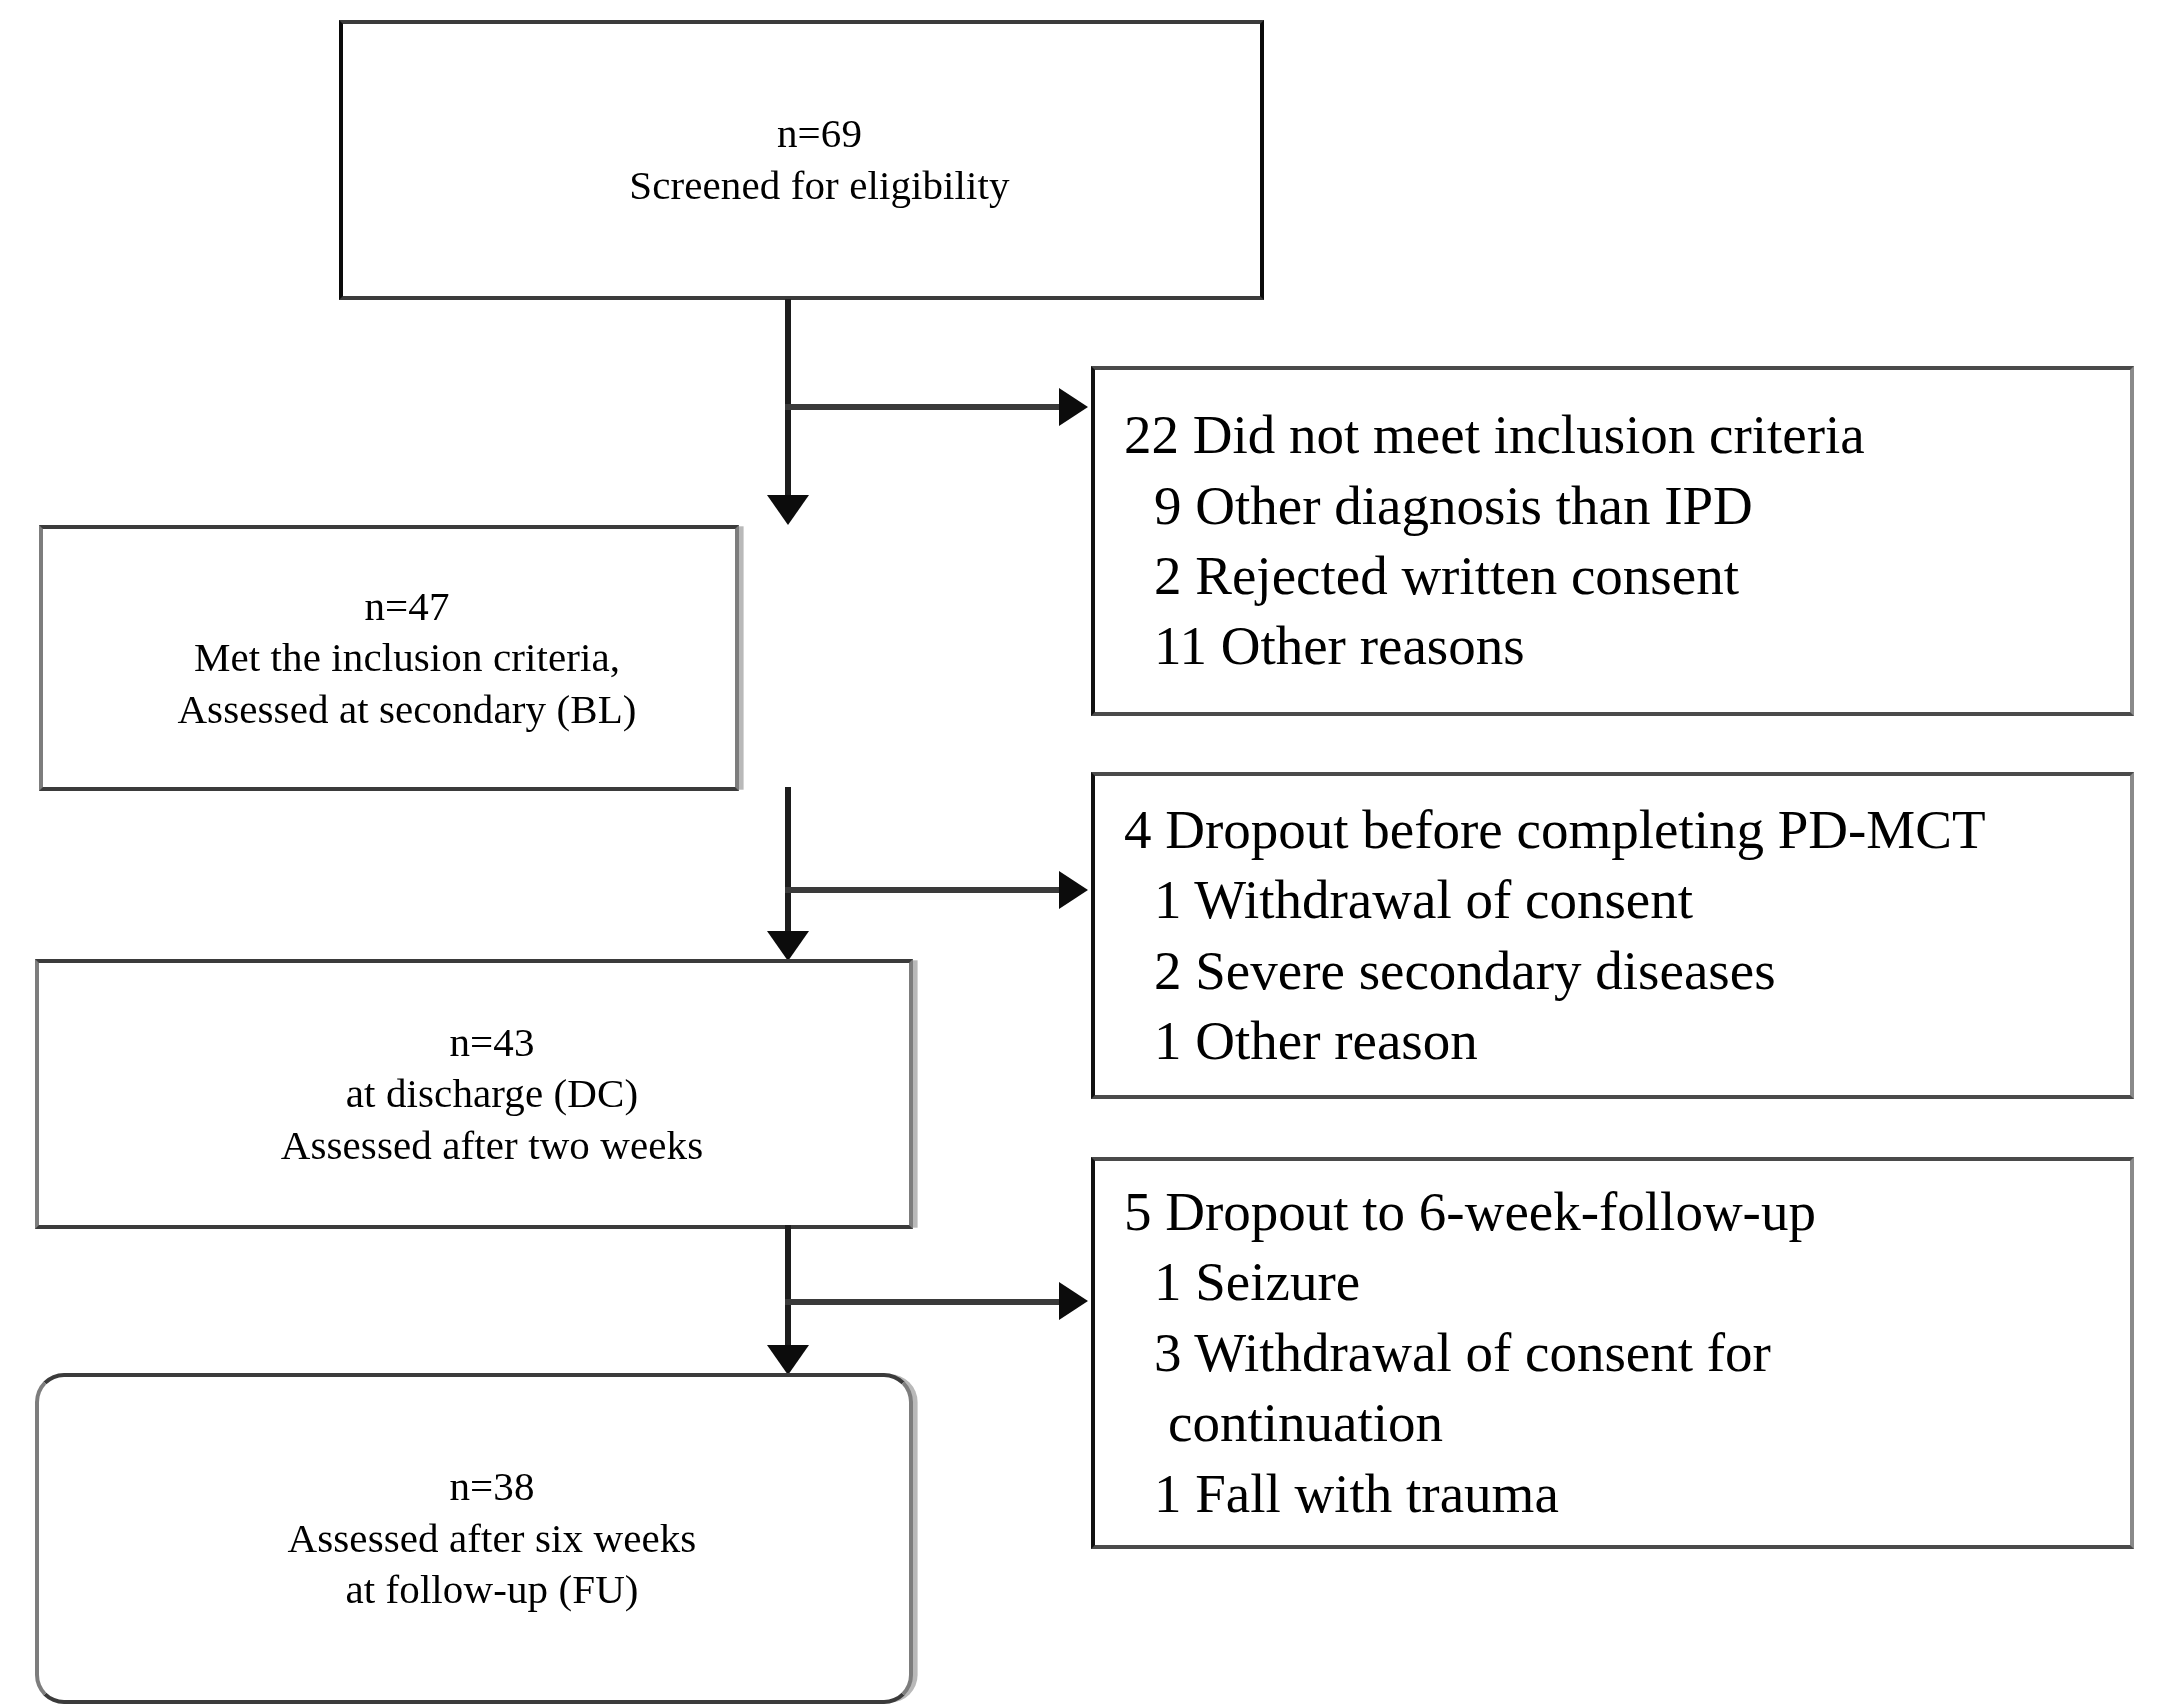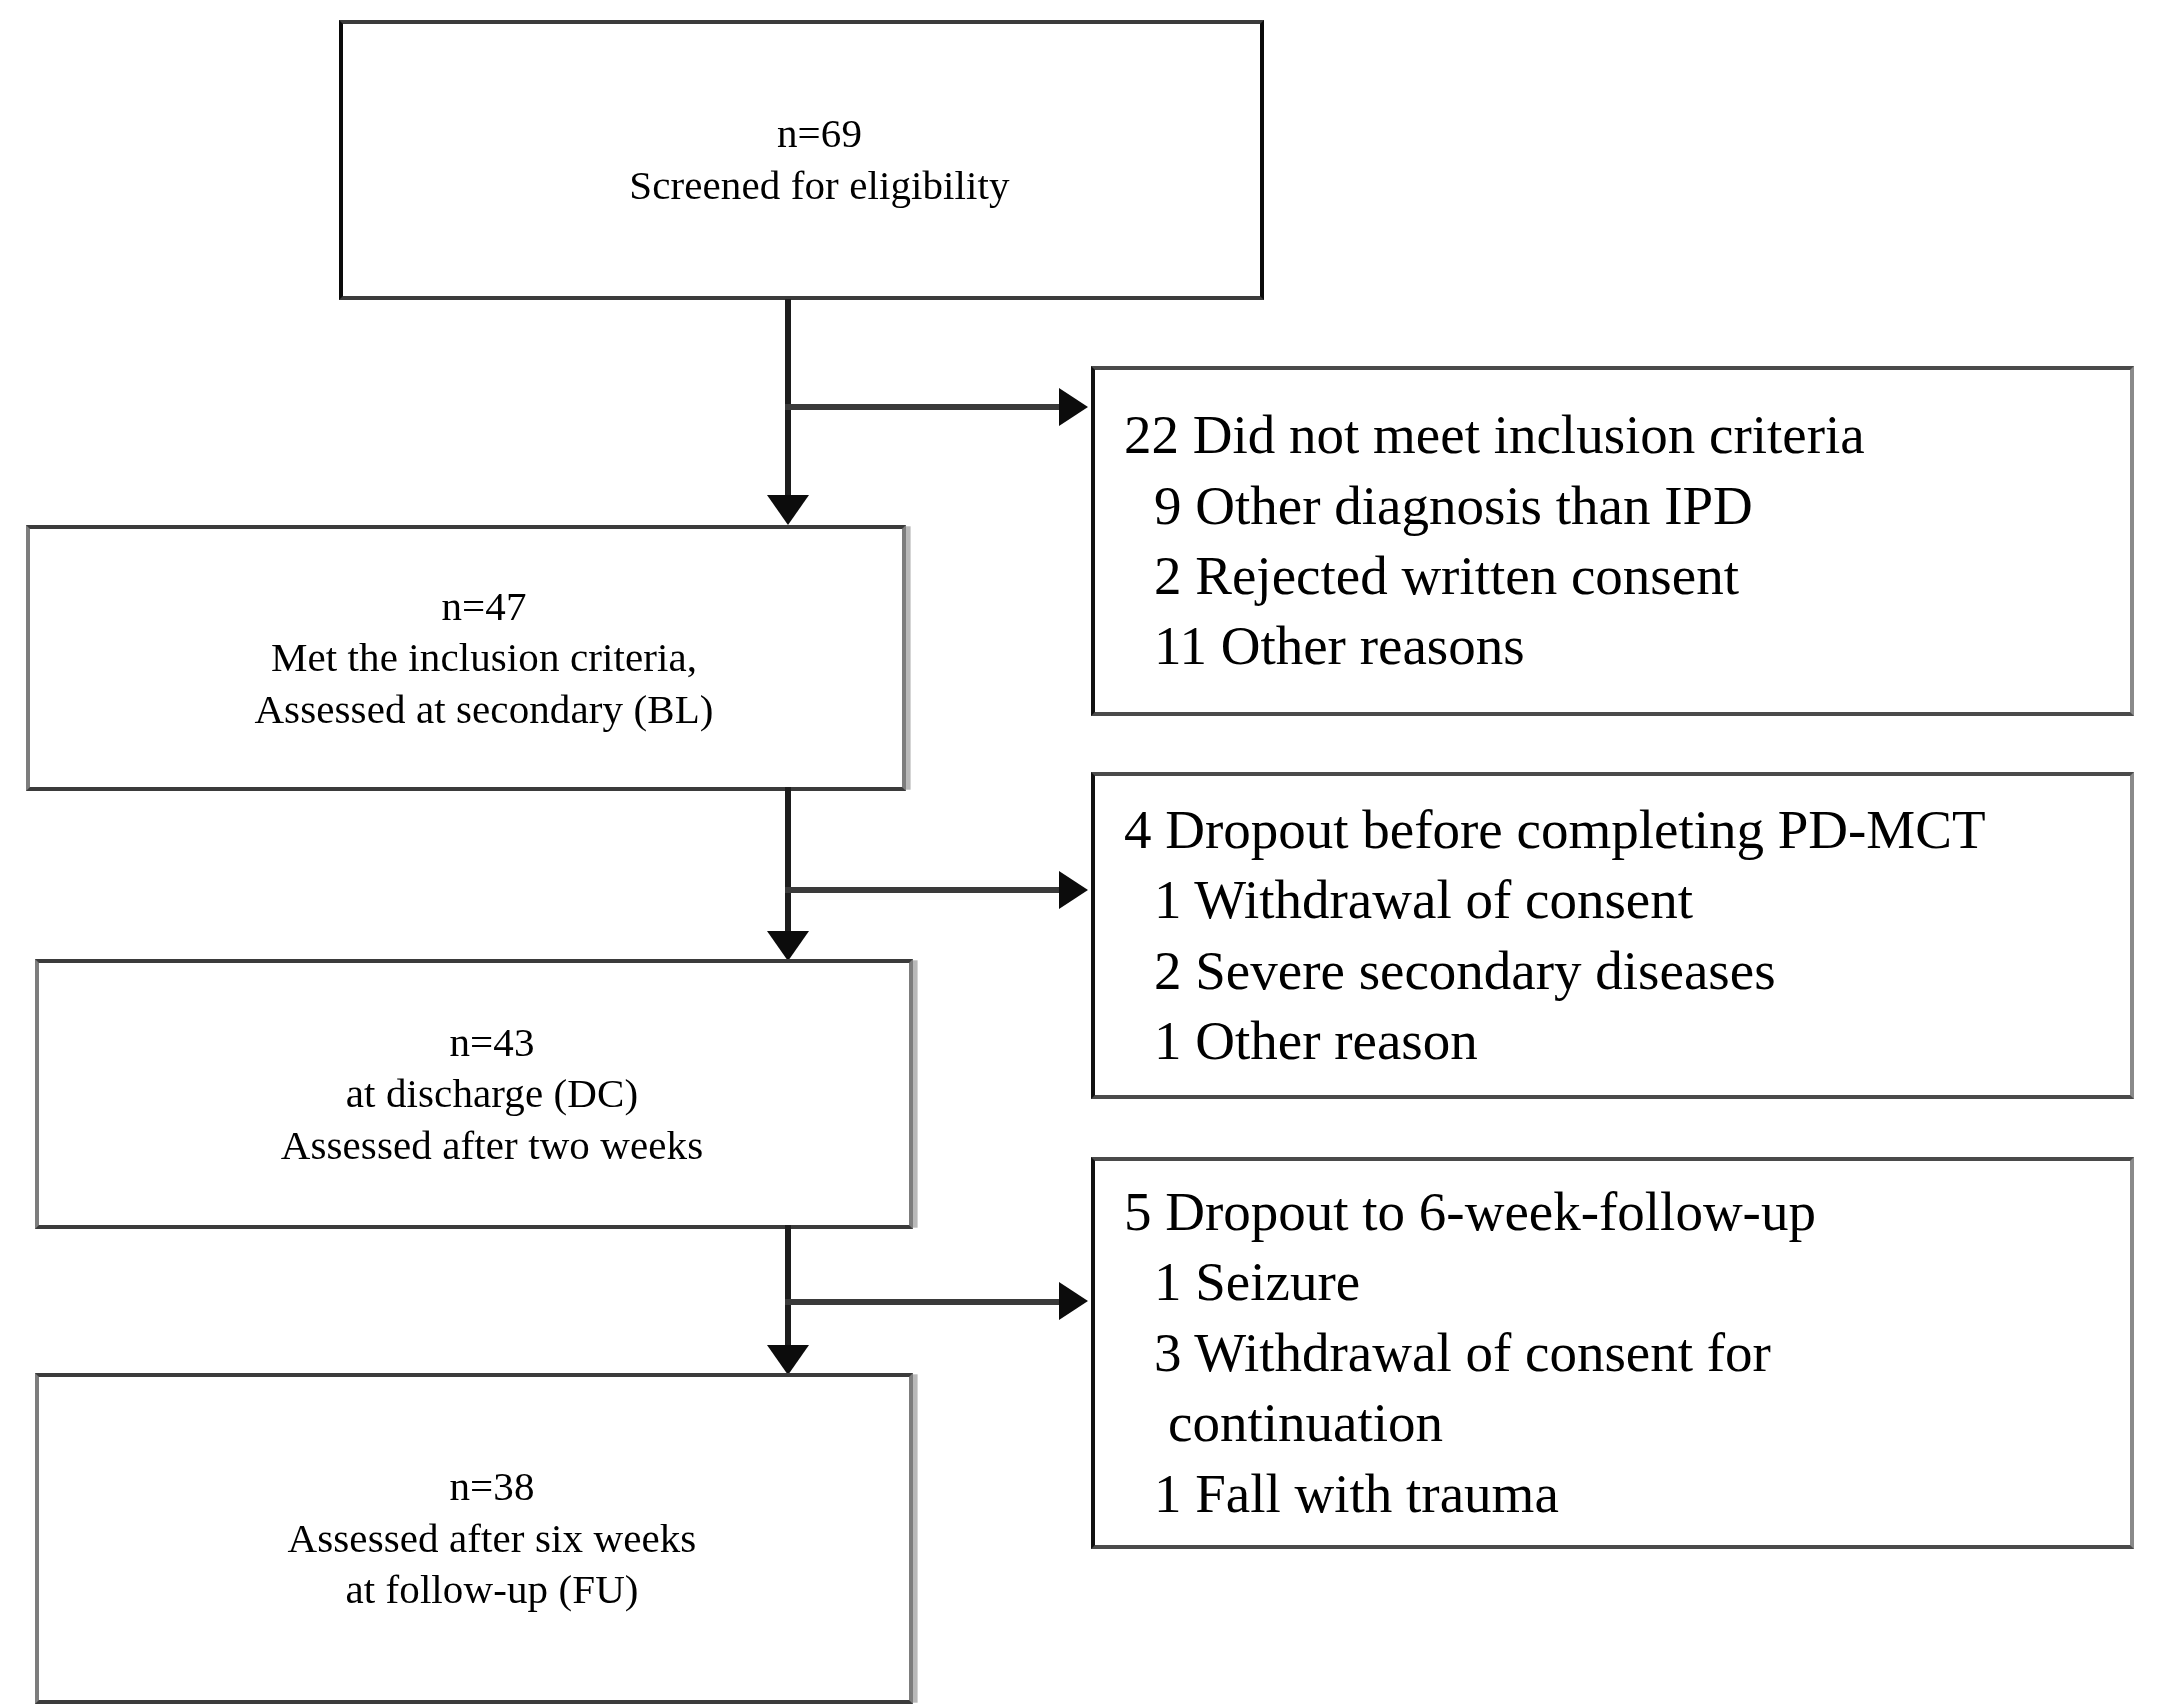--- a/index.html
+++ b/index.html
@@ -90,21 +90,21 @@
   <div class="hline" style="left:785px;top:404px;width:277px;"></div>
   <div class="arrow-right" style="left:1059px;top:388px;"></div>
 
   <div class="rbox" style="left:1091px;top:366px;width:1043px;height:350px;">
     <span class="line">22 Did not meet inclusion criteria</span>
     <span class="line ind">9 Other diagnosis than IPD</span>
     <span class="line ind">2 Rejected written consent</span>
     <span class="line ind">11 Other reasons</span>
   </div>
 
-  <div class="fbox shadow-r" style="left:26px;top:525px;width:880px;height:266px;">
+  <div class="fbox shadow-r" style="left:39px;top:525px;width:700px;height:266px;">
     <span class="line">n=47</span>
     <span class="line">Met the inclusion criteria,</span>
     <span class="line">Assessed at secondary (BL)</span>
   </div>
 
   <div class="vline" style="left:785px;top:787px;height:165px;"></div>
   <div class="arrow-down" style="left:767px;top:931px;"></div>
   <div class="hline" style="left:785px;top:887px;width:277px;"></div>
   <div class="arrow-right" style="left:1059px;top:871px;"></div>
 
@@ -127,20 +127,20 @@
   <div class="arrow-right" style="left:1059px;top:1282px;"></div>
 
   <div class="rbox" style="left:1091px;top:1157px;width:1043px;height:392px;">
     <span class="line">5 Dropout to 6-week-follow-up</span>
     <span class="line ind">1 Seizure</span>
     <span class="line ind">3 Withdrawal of consent for</span>
     <span class="line wrap">continuation</span>
     <span class="line ind">1 Fall with trauma</span>
   </div>
 
-  <div class="fbox shadow-r" style="left:35px;top:1373px;width:878px;height:331px;">
+  <div class="fbox shadow-r" style="left:35px;top:1373px;width:878px;height:331px;border-radius:29px;">
     <span class="line">n=38</span>
     <span class="line">Assessed after six weeks</span>
     <span class="line">at follow-up (FU)</span>
   </div>
 
 </div>
 
 
 </body></html>

